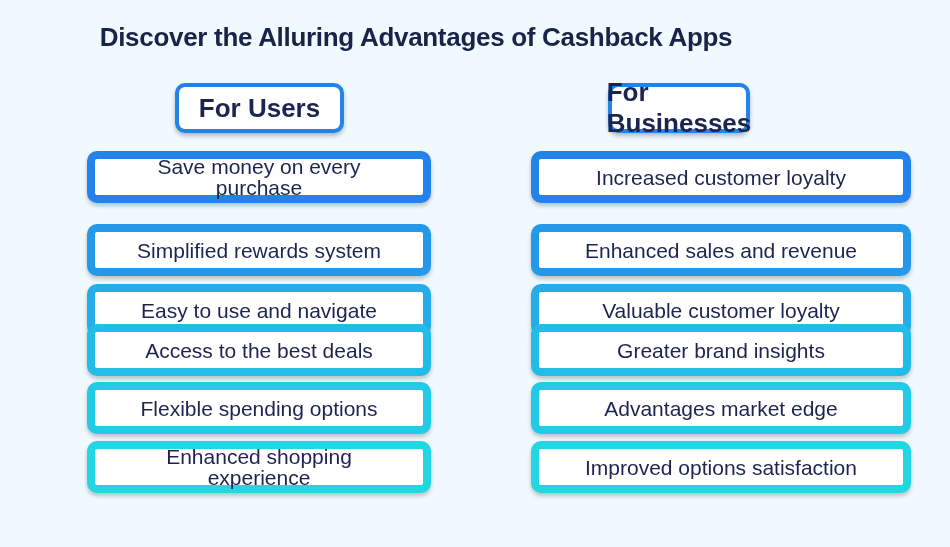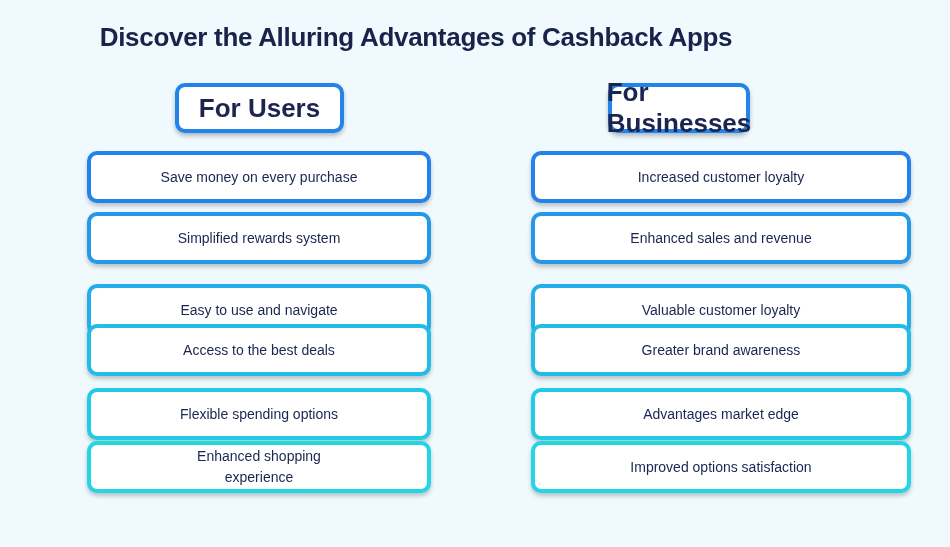--- a/index.html
+++ b/index.html
@@ -13,32 +13,32 @@
   }
   .header {
     position:absolute; top:83px; height:50px; box-sizing:border-box;
     background:#fff; border:4px solid #2283ea; border-radius:10px;
     box-shadow:0 3px 4px rgba(0,0,0,0.25);
     display:flex; align-items:center; justify-content:center;
     font-size:26px; font-weight:bold; color:#1b2550;
   }
   .item {
     position:absolute; height:52px; box-sizing:border-box; background:#fff;
-    border:4px solid #d946ef; border-radius:10px;
+    border:8px solid #d946ef; border-radius:10px;
     box-shadow:0 3px 4px rgba(0,0,0,0.22);
     display:flex; align-items:center; justify-content:center; text-align:center;
-    font-size:14px; line-height:21px; color:#1b2550; padding:0 40px;
+    font-size:21px; line-height:21px; color:#1b2550; padding:0 40px;
   }
   .col-left .item { left:87px; width:344px; }
   .col-right .item { left:531px; width:380px; }
   .r0 { top:151px; border-color:#2383ea !important; }
-  .r1 { top:212px; border-color:#2599e9 !important;text-align:right; }
+  .r1 { top:224px; border-color:#2599e9 !important;text-align:right; }
   .r2 { top:284px; border-color:#24ade8 !important; }
   .r3 { top:324px; border-color:#22bde7 !important; }
-  .r4 { top:382px; border-color:#22cbe5 !important;margin-top:6px; }
+  .r4 { top:382px; border-color:#22cbe5 !important; }
   .r5 { top:441px; border-color:#22d6e4 !important; }
 </style>
 </head>
 <body>
 
 <div class="title">Discover the Alluring Advantages of Cashback Apps</div>
 
 <div class="col-left">
   <div class="header" style="left:175px;width:169px;">For Users</div>
   <div class="item r0">Save money on every purchase</div>
@@ -47,16 +47,16 @@
   <div class="item r3">Access to the best deals</div>
   <div class="item r4">Flexible spending options</div>
   <div class="item r5" style="padding:10px 70px;">Enhanced shopping experience</div>
 </div>
 
 <div class="col-right">
   <div class="header" style="left:608px;width:142px;">For Businesses</div>
   <div class="item r0">Increased customer loyalty</div>
   <div class="item r1">Enhanced sales and revenue</div>
   <div class="item r2">Valuable customer loyalty</div>
-  <div class="item r3">Greater brand awareness</div>
+  <div class="item r3">Greater brand insights</div>
   <div class="item r4">Advantages market edge</div>
   <div class="item r5" style="padding:0 10px;">Improved options satisfaction</div>
 </div>
 
 </body></html>

